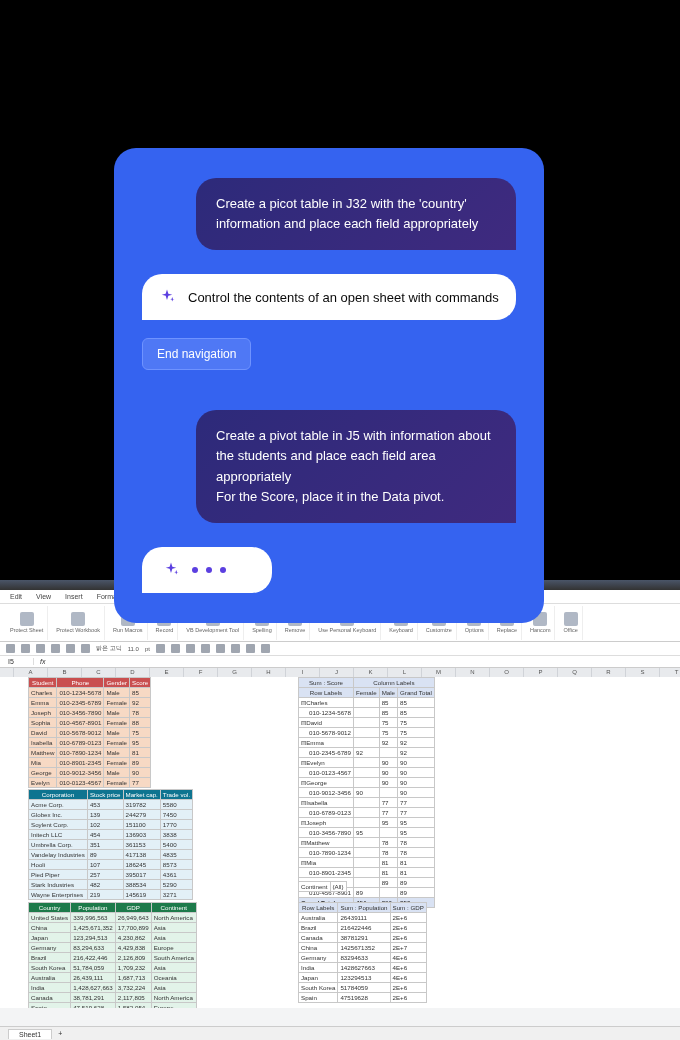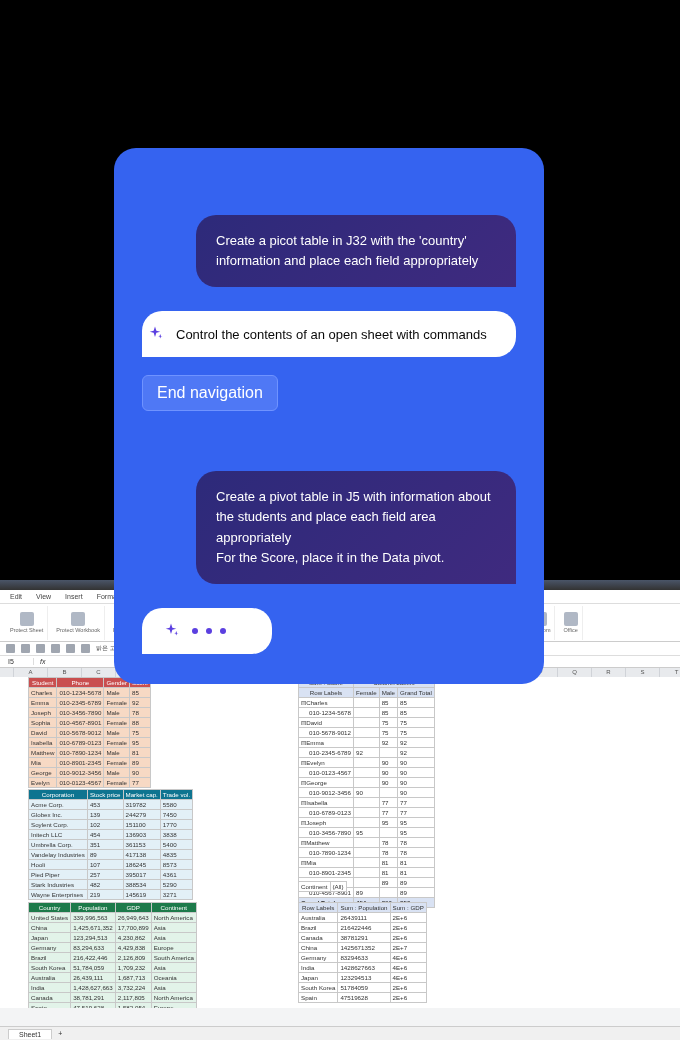--- a/index.html
+++ b/index.html
@@ -19,28 +19,27 @@
 .bubble-user {
   background: linear-gradient(135deg, #2d2a7a, #3f2a7f);
   color: #fff;
   border-radius: 20px 20px 0 20px;
   padding: 16px 20px;
   margin-left: auto;
   max-width: 320px;
   font-size: 13px;
   line-height: 1.55;
   margin-bottom: 24px;
-  margin-top: 37px;
 }
 
 .bubble-assistant {
   background: #fff;
   color: #0a0a0a;
   border-radius: 20px 20px 20px 0;
-  padding: 14px 4px;
+  padding: 14px 16px;
   max-width: 380px;
   font-size: 13px;
   display: flex;
   align-items: center;
   gap: 12px;
   margin-bottom: 18px;
   text-align: center;
 }
 
 .spark-icon {
@@ -48,23 +47,23 @@
   display: flex; align-items: center; justify-content: center;
 }
 .spark-icon svg { width: 18px; height: 18px; fill: #5b3fe0; }
 
 .end-nav-btn {
   background: #4f78f5;
   color: #fff;
   border: 1px solid #6f93ff;
   border-radius: 6px;
   padding: 8px 14px;
-  font-size: 16px;
+  font-size: 12px;
   display: inline-block;
-  margin-bottom: 23px;
+  margin-bottom: 40px;
 }
 
 .bubble-loading {
   background: #fff;
   border-radius: 20px 20px 20px 0;
   padding: 14px 20px;
   display: flex;
   align-items: center;
   gap: 12px;
   width: 130px;

